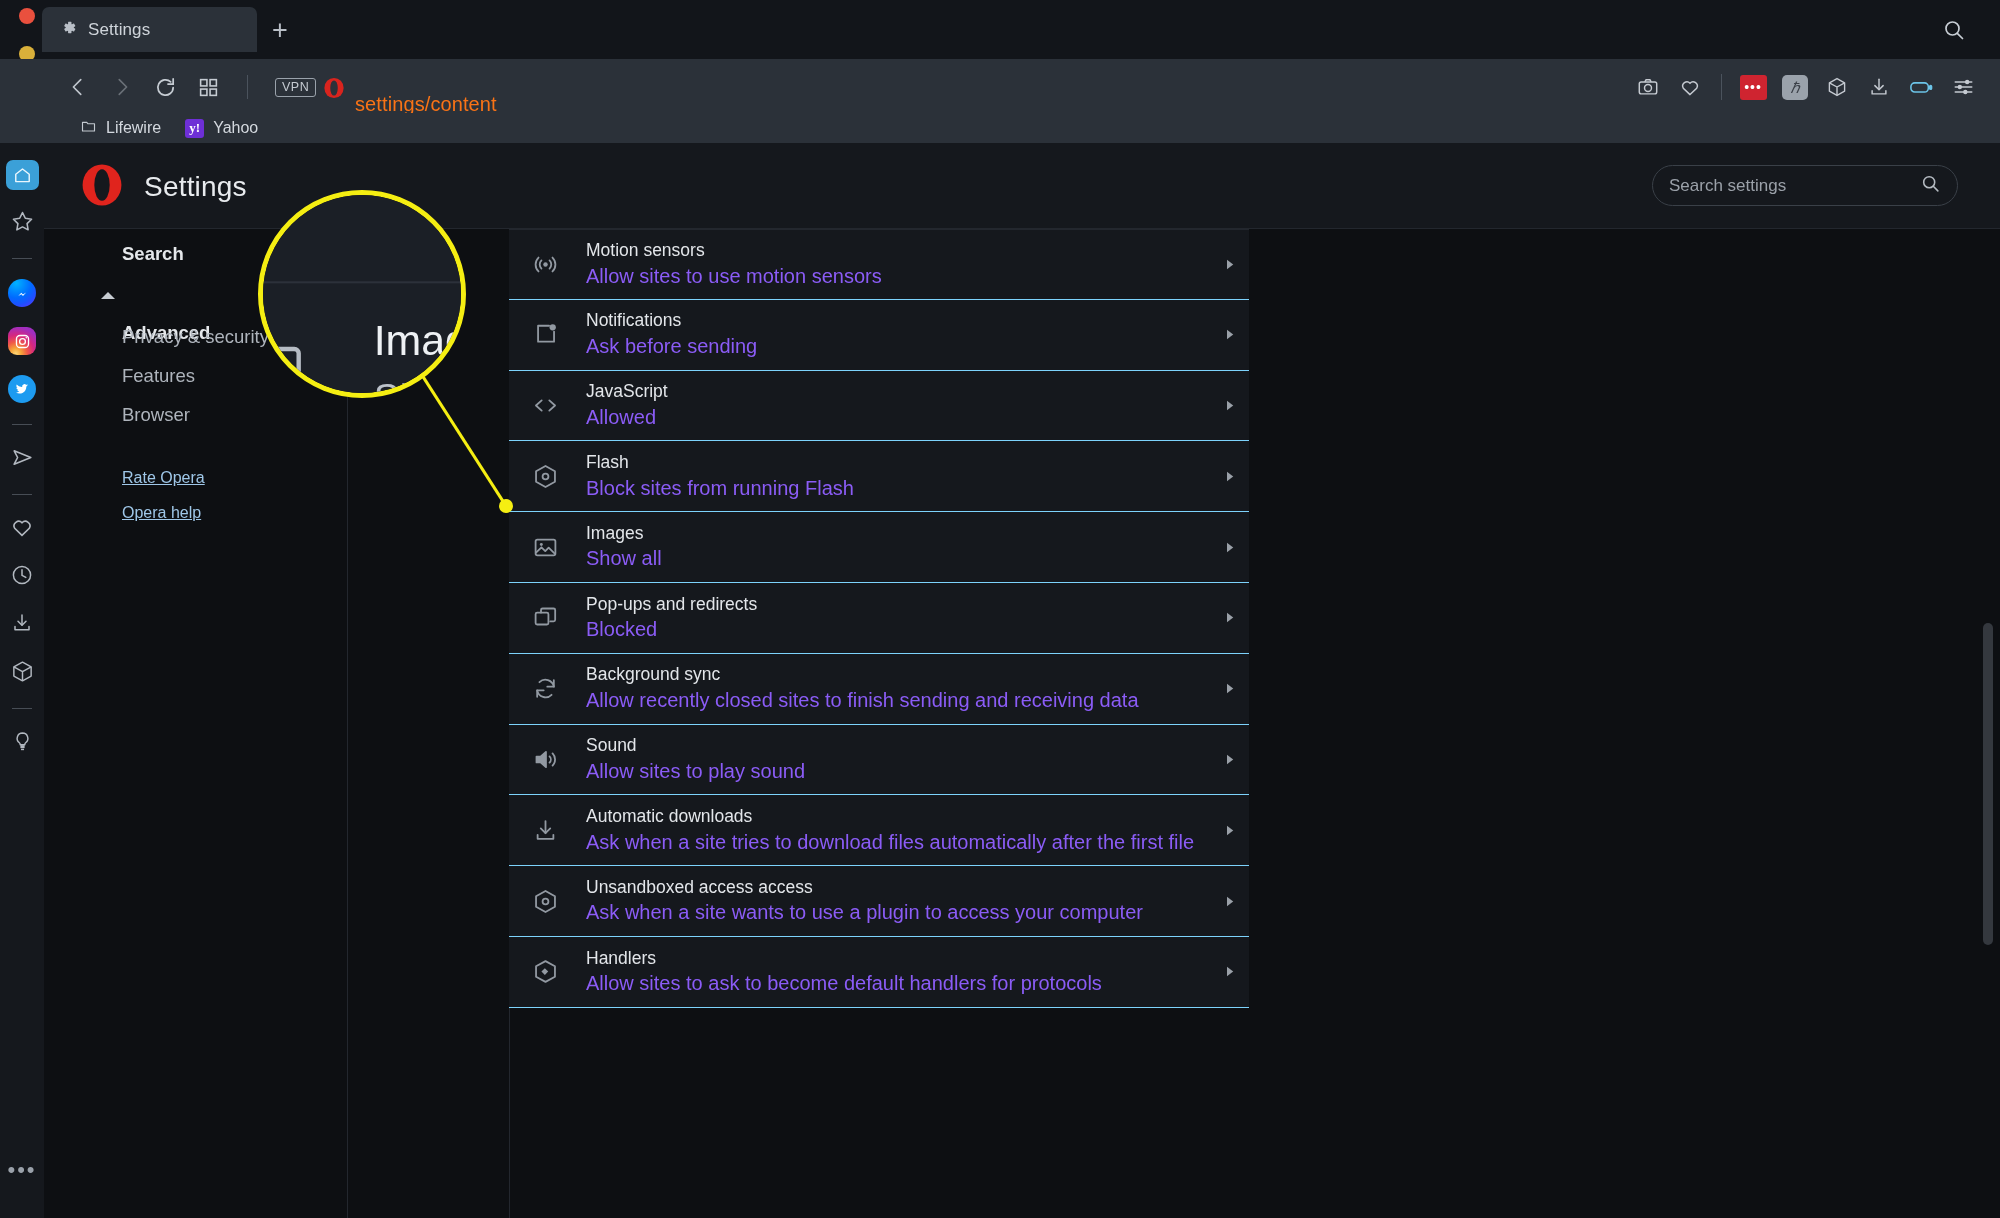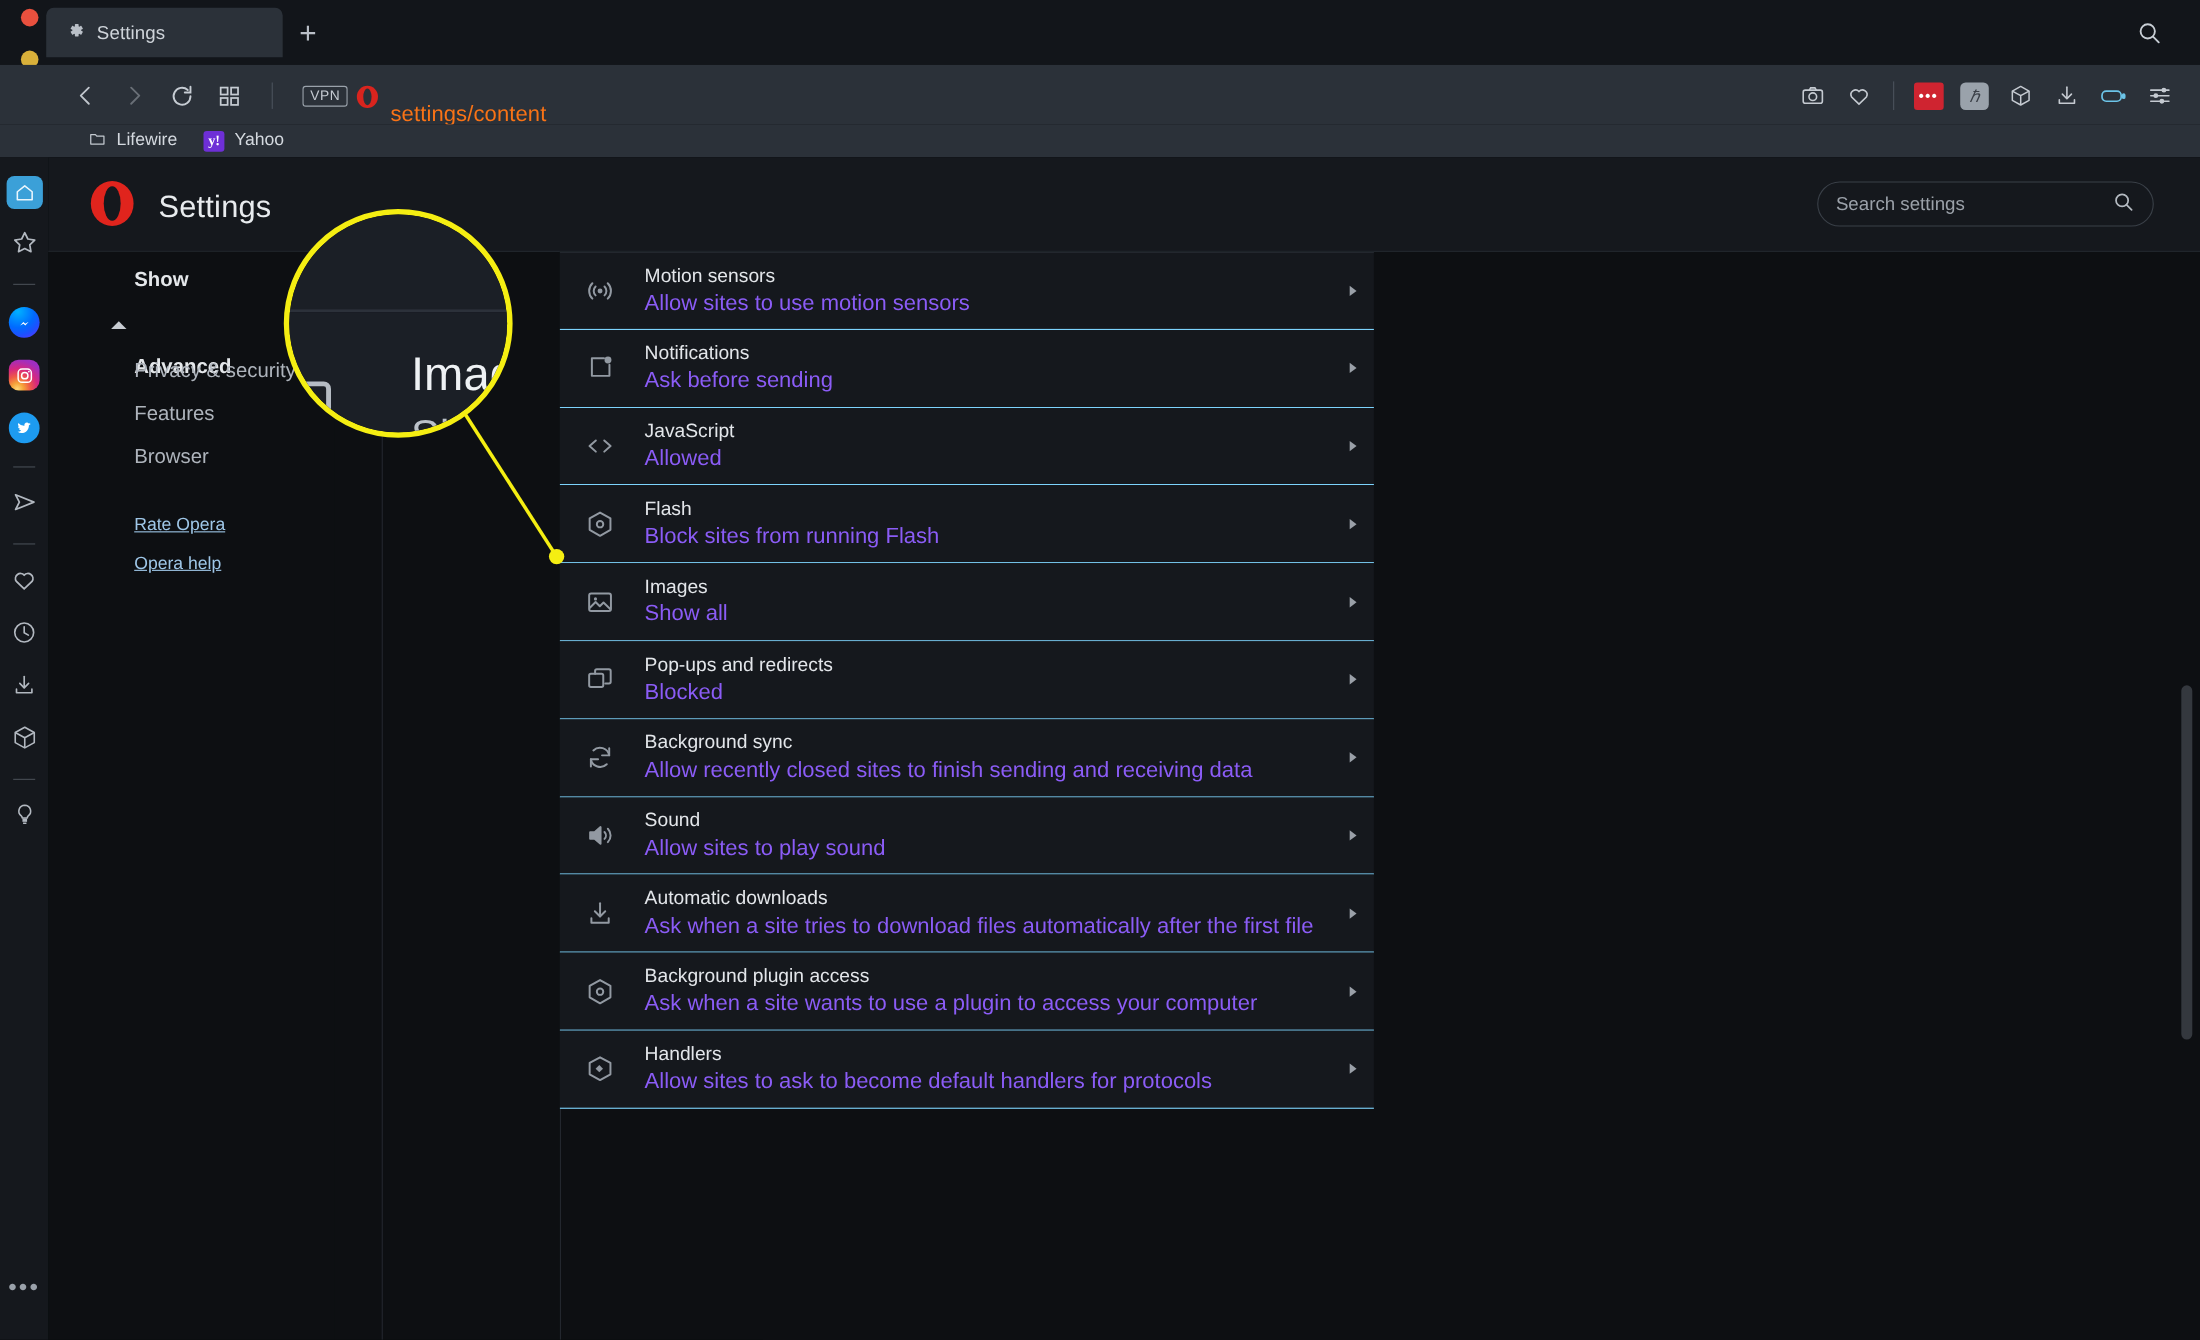--- a/index.html
+++ b/index.html
@@ -413,21 +413,21 @@
         <span>
           <svg width="21" height="21" viewBox="0 0 24 24" fill="none" stroke="#b4bac1" stroke-width="1.8">
             <circle cx="10.5" cy="10.5" r="6.3"></circle>
               <line x1="15.2" y1="15.2" x2="20.4" y2="20.4" stroke-linecap="round"></line>
           </svg>
         </span>
       </div>
     </div>
 
     <div class="navcol">
-      <div class="nav-basic">Show</div>
+      <div class="nav-basic">Search</div>
       <div class="nav-caret"></div>
       <div class="nav-adv">Advanced</div>
       <div class="nav-sub" style="top:97px">Privacy &amp; security</div>
       <div class="nav-sub" style="top:136px">Features</div>
       <div class="nav-sub" style="top:175px">Browser</div>
       <div class="nav-link" style="top:240px">Rate Opera</div>
       <div class="nav-link" style="top:275px">Opera help</div>
     </div>
 
     <div class="divider-v"></div>
@@ -592,21 +592,21 @@
           </div>
         </div>
         <div class="row">
           <div class="ricon-c">
             <svg width="27" height="27" viewBox="0 0 24 24" fill="none" stroke="#9299a2" stroke-width="1.6" stroke-linecap="round" stroke-linejoin="round">
               <path d="M12 2.6l8.4 4.8v9.2L12 21.4 3.6 16.6V7.4z"></path>
               <path d="M12 9.4a2.6 2.6 0 100 5.2 2.6 2.6 0 000-5.2z"></path>
             </svg>
           </div>
           <div class="txt">
-            <div class="rt">Background plugin access</div>
+            <div class="rt">Unsandboxed access access</div>
             <div class="rs">Ask when a site wants to use a plugin to access your computer</div>
           </div>
           <div class="chev">
             <svg width="15" height="15" viewBox="0 0 24 24" fill="#9aa0a8">
               <polygon points="8,4.5 18,12 8,19.5"></polygon>
             </svg>
           </div>
         </div>
         <div class="row">
           <div class="ricon-c">

